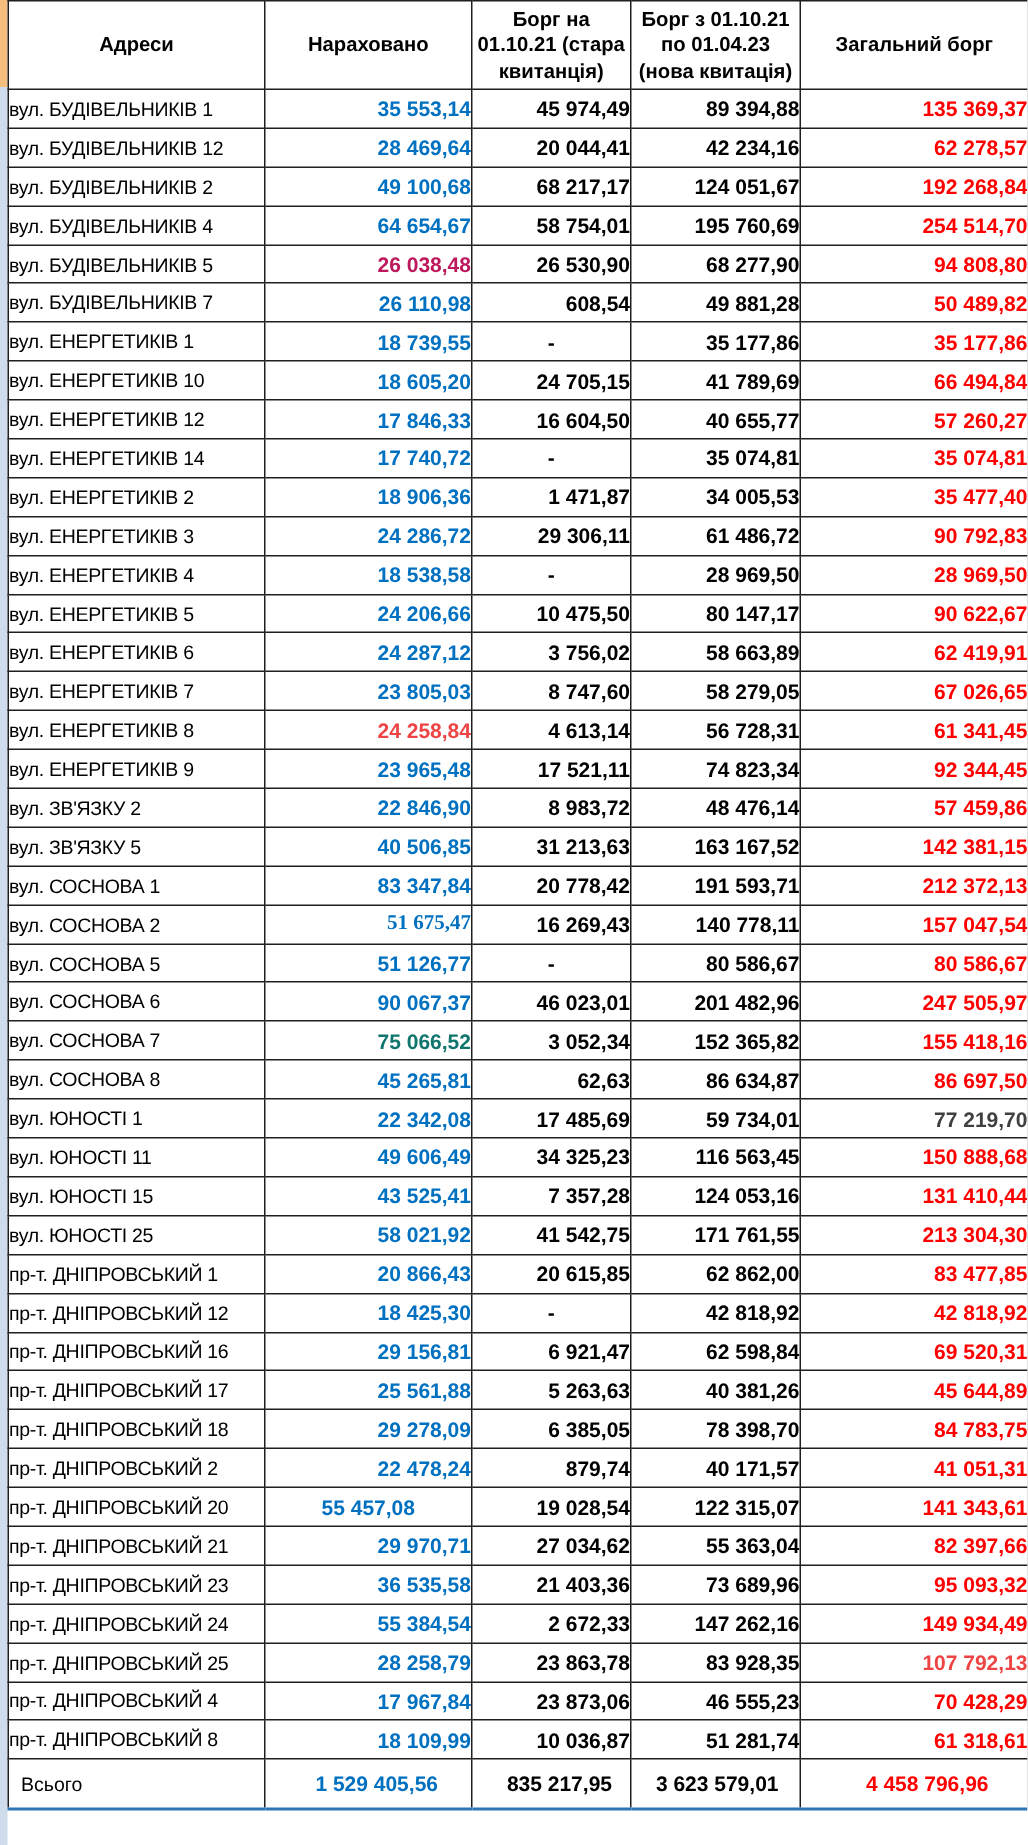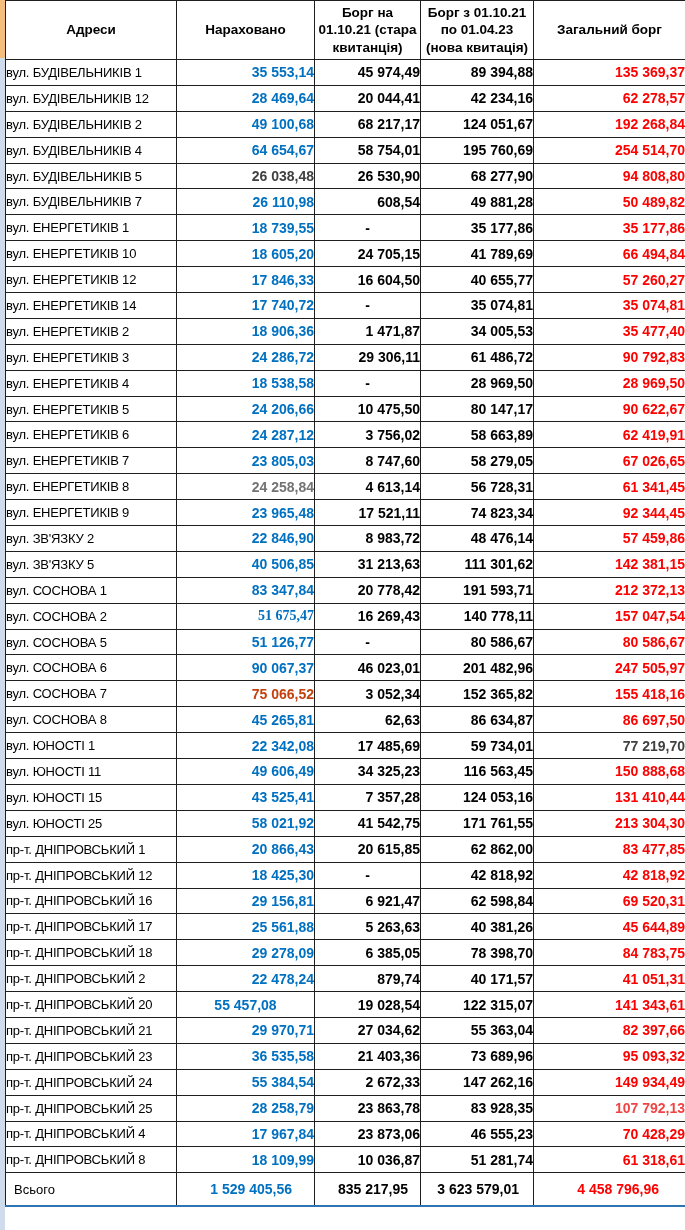--- a/index.html
+++ b/index.html
@@ -117,21 +117,21 @@
   </tr>
         <tr>
     <td class="addr">вул. БУДІВЕЛЬНИКІВ 4</td>
     <td class="num c2" style="color: rgb(0, 112, 192);">64 654,67</td>
     <td class="num c3">58 754,01</td>
     <td class="num c4">195 760,69</td>
     <td class="num c5" style="color: rgb(255, 0, 0);">254 514,70</td>
   </tr>
         <tr>
     <td class="addr">вул. БУДІВЕЛЬНИКІВ 5</td>
-    <td class="num c2" style="color: #404040; padding-left: 22px;">26 038,48</td>
+    <td class="num c2" style="color: #be185d; padding-left: 22px;">26 038,48</td>
     <td class="num c3">26 530,90</td>
     <td class="num c4">68 277,90</td>
     <td class="num c5" style="color: rgb(255, 0, 0);">94 808,80</td>
   </tr>
         <tr>
     <td class="addr">вул. БУДІВЕЛЬНИКІВ 7</td>
     <td class="num c2" style="color: rgb(0, 112, 192); margin-left: 31px;">26 110,98</td>
     <td class="num c3">608,54</td>
     <td class="num c4">49 881,28</td>
     <td class="num c5" style="color: rgb(255, 0, 0);">50 489,82</td>
@@ -201,21 +201,21 @@
   </tr>
         <tr>
     <td class="addr">вул. ЕНЕРГЕТИКІВ 7</td>
     <td class="num c2" style="color: rgb(0, 112, 192);">23 805,03</td>
     <td class="num c3">8 747,60</td>
     <td class="num c4">58 279,05</td>
     <td class="num c5" style="color: rgb(255, 0, 0);">67 026,65</td>
   </tr>
         <tr>
     <td class="addr">вул. ЕНЕРГЕТИКІВ 8</td>
-    <td class="num c2" style="color: #737373;">24 258,84</td>
+    <td class="num c2" style="color: #ef4444;">24 258,84</td>
     <td class="num c3">4 613,14</td>
     <td class="num c4">56 728,31</td>
     <td class="num c5" style="color: rgb(255, 0, 0);">61 341,45</td>
   </tr>
         <tr>
     <td class="addr">вул. ЕНЕРГЕТИКІВ 9</td>
     <td class="num c2" style="color: rgb(0, 112, 192); text-align: right;">23 965,48</td>
     <td class="num c3">17 521,11</td>
     <td class="num c4">74 823,34</td>
     <td class="num c5" style="color: rgb(255, 0, 0);">92 344,45</td>
@@ -224,21 +224,21 @@
     <td class="addr">вул. ЗВ'ЯЗКУ 2</td>
     <td class="num c2" style="color: rgb(0, 112, 192);">22 846,90</td>
     <td class="num c3">8 983,72</td>
     <td class="num c4">48 476,14</td>
     <td class="num c5" style="color: rgb(255, 0, 0);">57 459,86</td>
   </tr>
         <tr>
     <td class="addr">вул. ЗВ'ЯЗКУ 5</td>
     <td class="num c2" style="color: rgb(0, 112, 192);">40 506,85</td>
     <td class="num c3">31 213,63</td>
-    <td class="num c4">111 301,62</td>
+    <td class="num c4">163 167,52</td>
     <td class="num c5" style="color: rgb(255, 0, 0);">142 381,15</td>
   </tr>
         <tr>
     <td class="addr">вул. СОСНОВА 1</td>
     <td class="num c2" style="color: rgb(0, 112, 192);">83 347,84</td>
     <td class="num c3">20 778,42</td>
     <td class="num c4">191 593,71</td>
     <td class="num c5" style="color: rgb(255, 0, 0);">212 372,13</td>
   </tr>
         <tr>
@@ -257,21 +257,21 @@
   </tr>
         <tr>
     <td class="addr">вул. СОСНОВА 6</td>
     <td class="num c2" style="color: rgb(0, 112, 192);">90 067,37</td>
     <td class="num c3">46 023,01</td>
     <td class="num c4">201 482,96</td>
     <td class="num c5" style="color: rgb(255, 0, 0);">247 505,97</td>
   </tr>
         <tr>
     <td class="addr">вул. СОСНОВА 7</td>
-    <td class="num c2" style="color: #c2410c; padding-left: 43px;">75 066,52</td>
+    <td class="num c2" style="color: #0f766e; padding-left: 43px;">75 066,52</td>
     <td class="num c3">3 052,34</td>
     <td class="num c4">152 365,82</td>
     <td class="num c5" style="color: rgb(255, 0, 0);">155 418,16</td>
   </tr>
         <tr>
     <td class="addr">вул. СОСНОВА 8</td>
     <td class="num c2" style="color: rgb(0, 112, 192);">45 265,81</td>
     <td class="num c3">62,63</td>
     <td class="num c4">86 634,87</td>
     <td class="num c5" style="color: rgb(255, 0, 0);">86 697,50</td>

